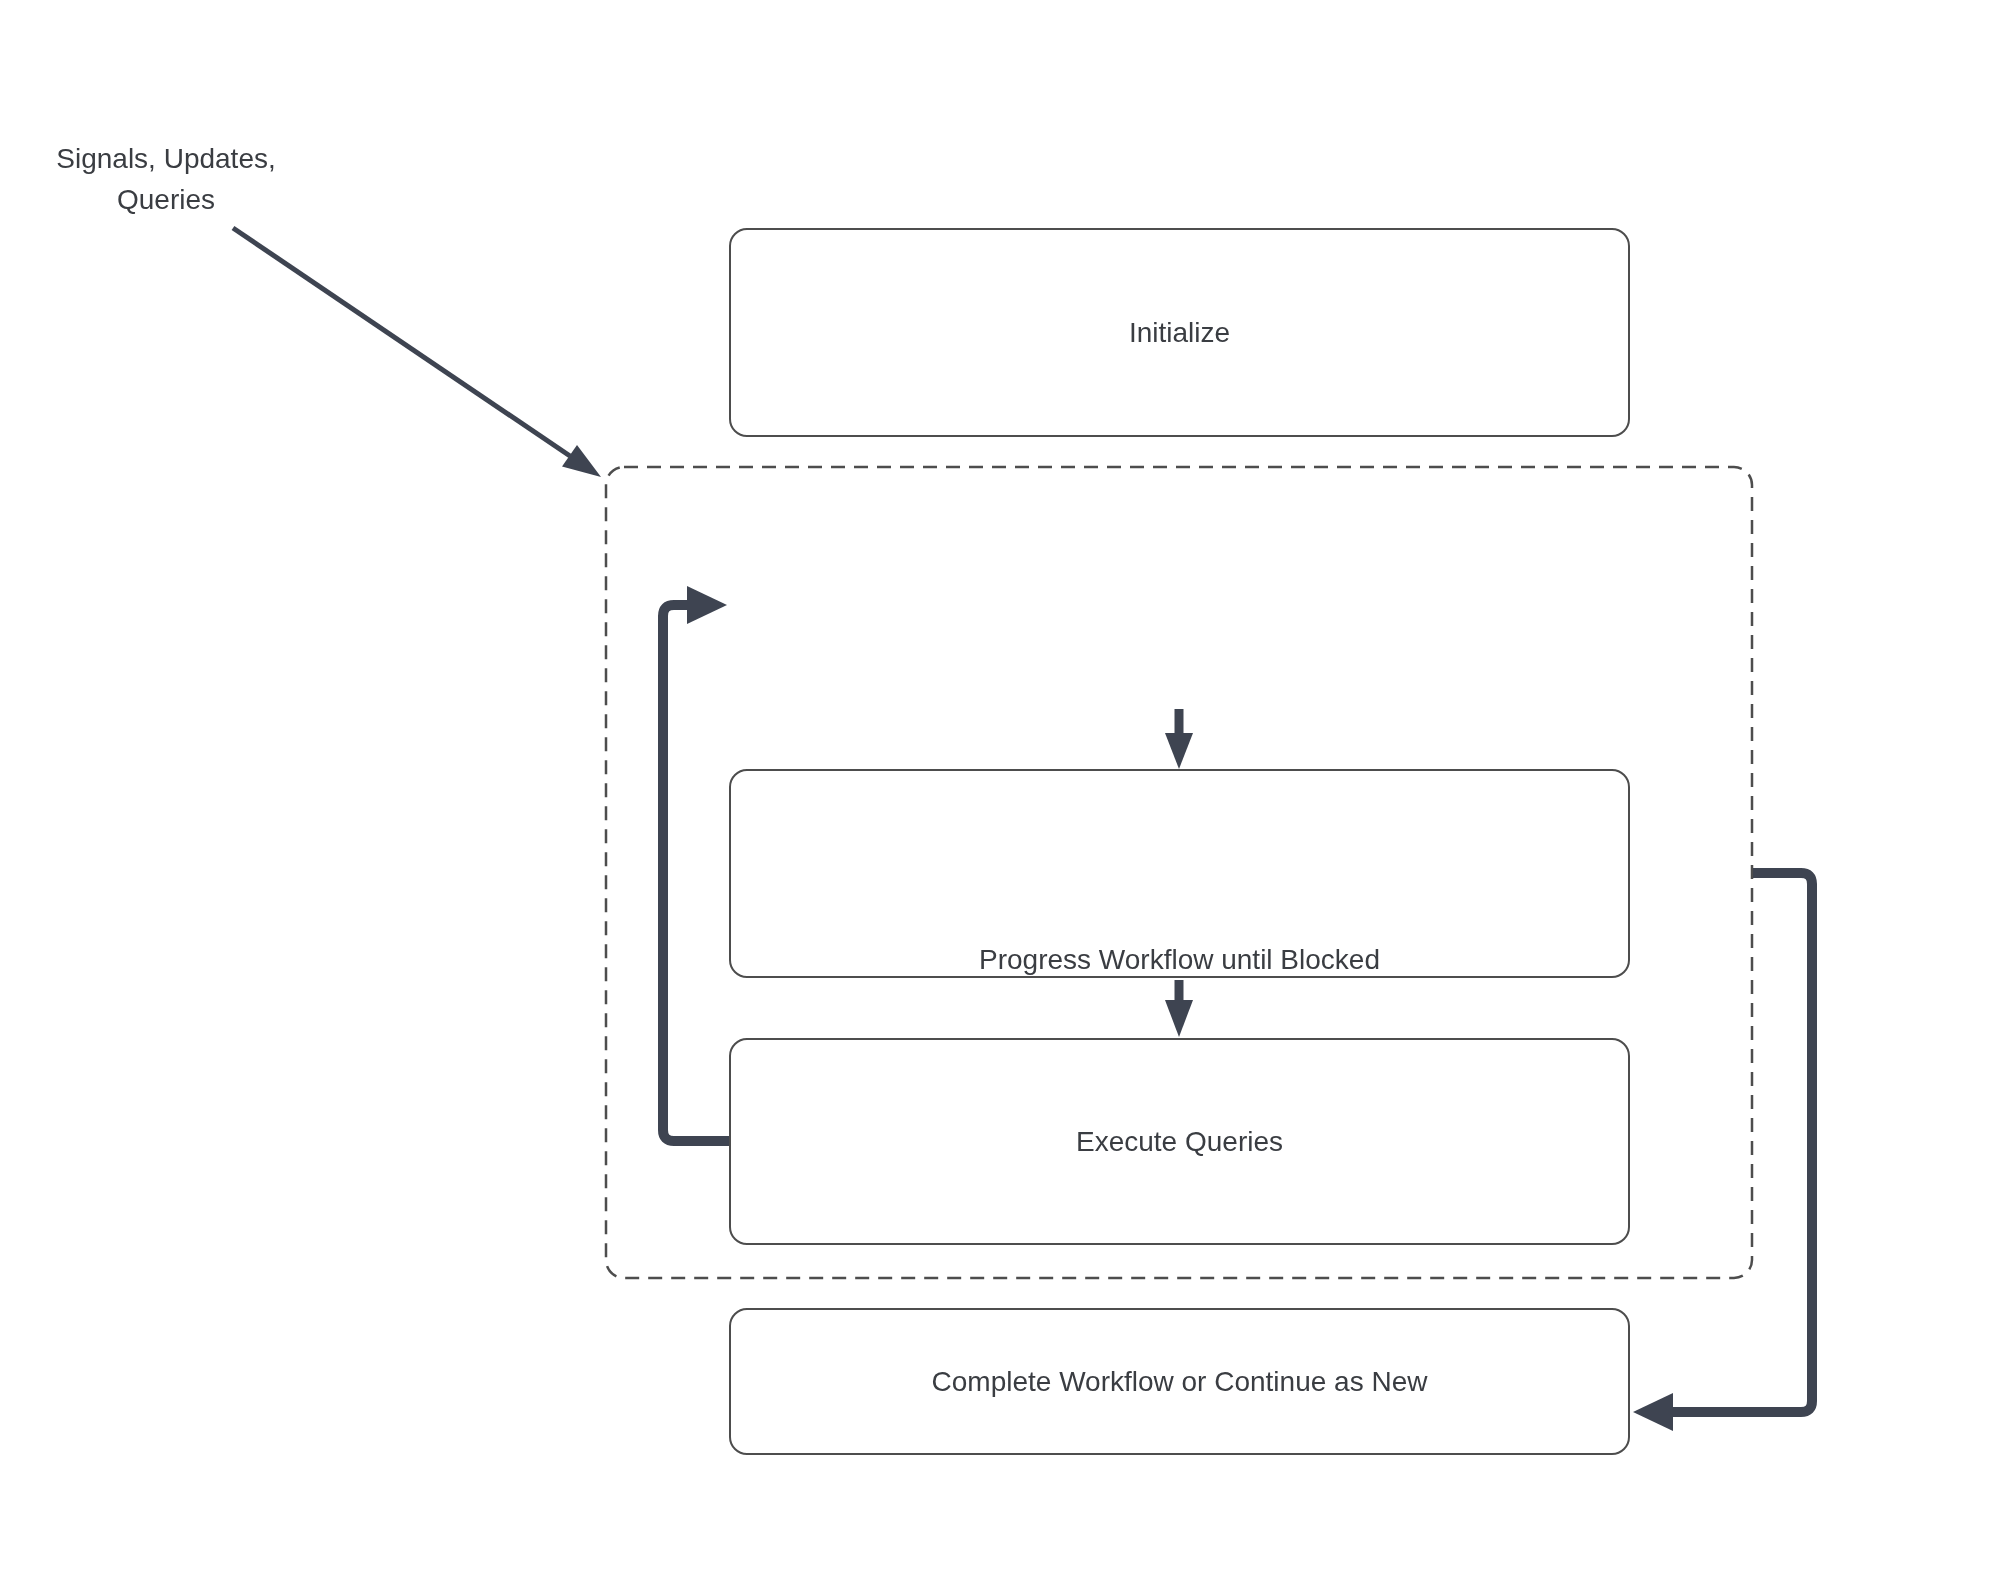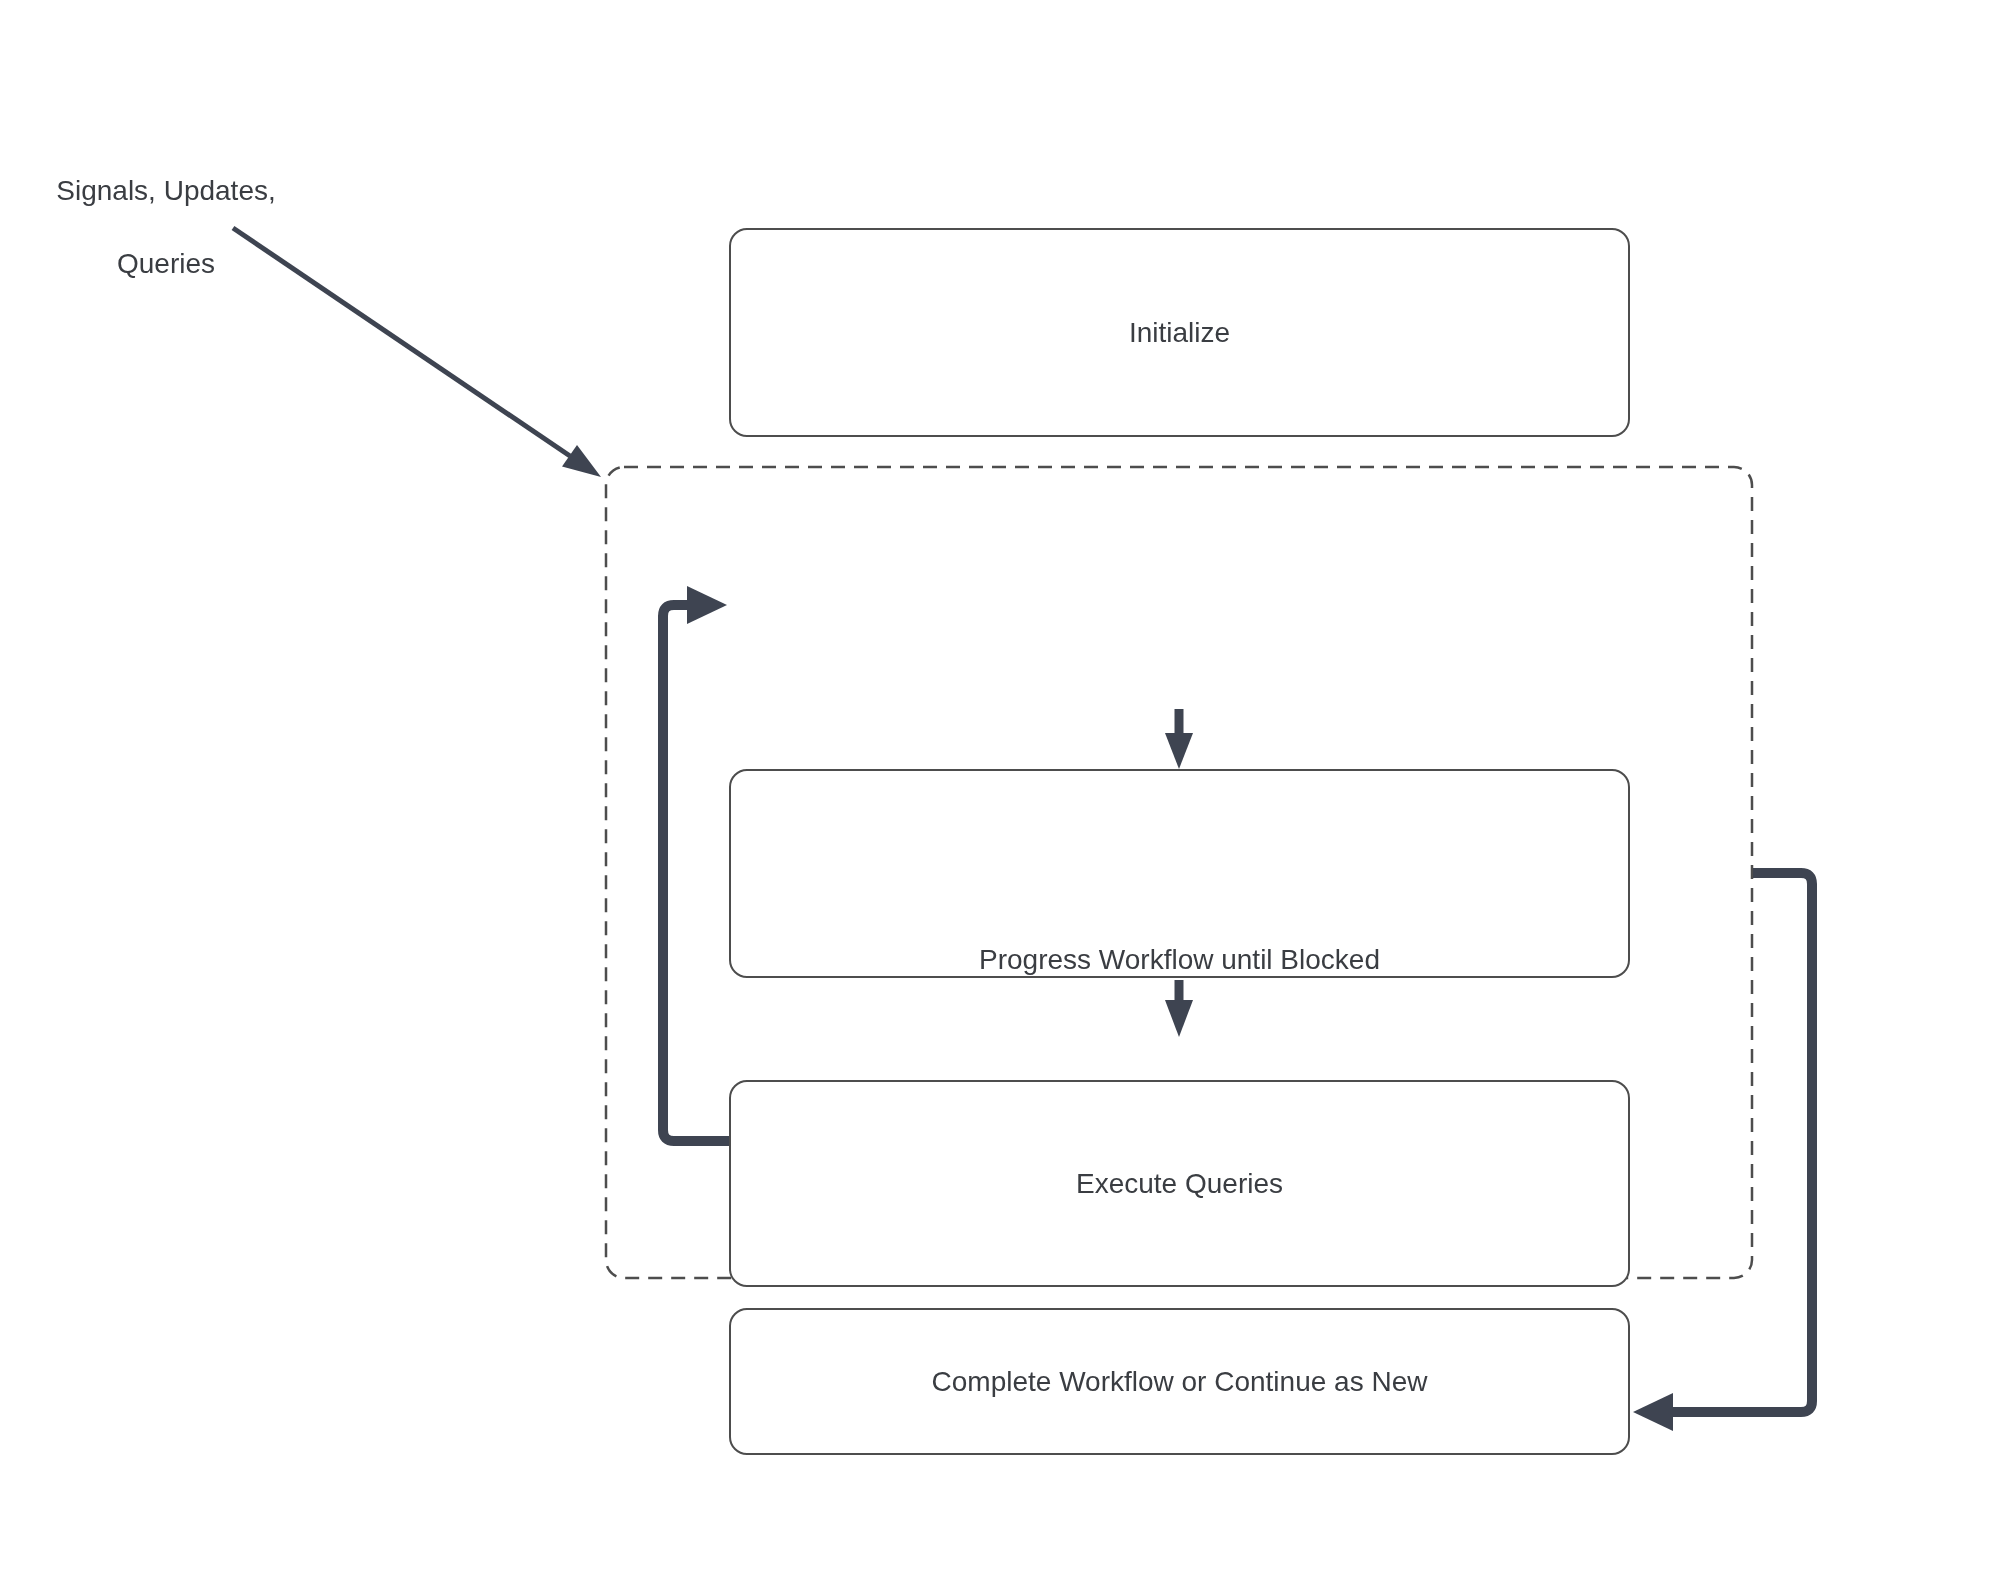--- a/index.html
+++ b/index.html
@@ -38,41 +38,41 @@
   }
 
   .external-label {
     position: absolute;
     left: 20px; top: 138px; width: 292px;
     text-align: center;
     font-size: 28px;
     line-height: 41px;
     color: var(--color-text);
   }
-  .external-label span { display: block; margin-top: 32px; }
+  .external-label span { display: block; }
 
   .node {
     position: absolute;
     left: 729px;
     width: 901px;
     border: 2px solid var(--color-box-border);
     border-radius: 18px;
     background: var(--color-background);
     display: flex;
     align-items: center;
     justify-content: center;
     text-align: center;
     font-size: 28px;
     color: var(--color-text);
     padding: 0 42px;
   }
   .node-initialize        { top: 228px;  height: 209px; }
   .node-progress-signals  { top: 505px;  height: 202px; }
   .node-progress-workflow { top: 769px;  height: 209px; align-items: flex-end; }
-  .node-execute-queries   { top: 1038px; height: 207px; margin-top: 42px; }
+  .node-execute-queries   { top: 1038px; height: 207px; }
   .node-complete          { top: 1308px; height: 147px; }
 
   .arrow-stroke {
     stroke: var(--color-arrow);
     fill: none;
   }
   .arrow-fill {
     fill: var(--color-arrow);
     stroke: none;
   }

